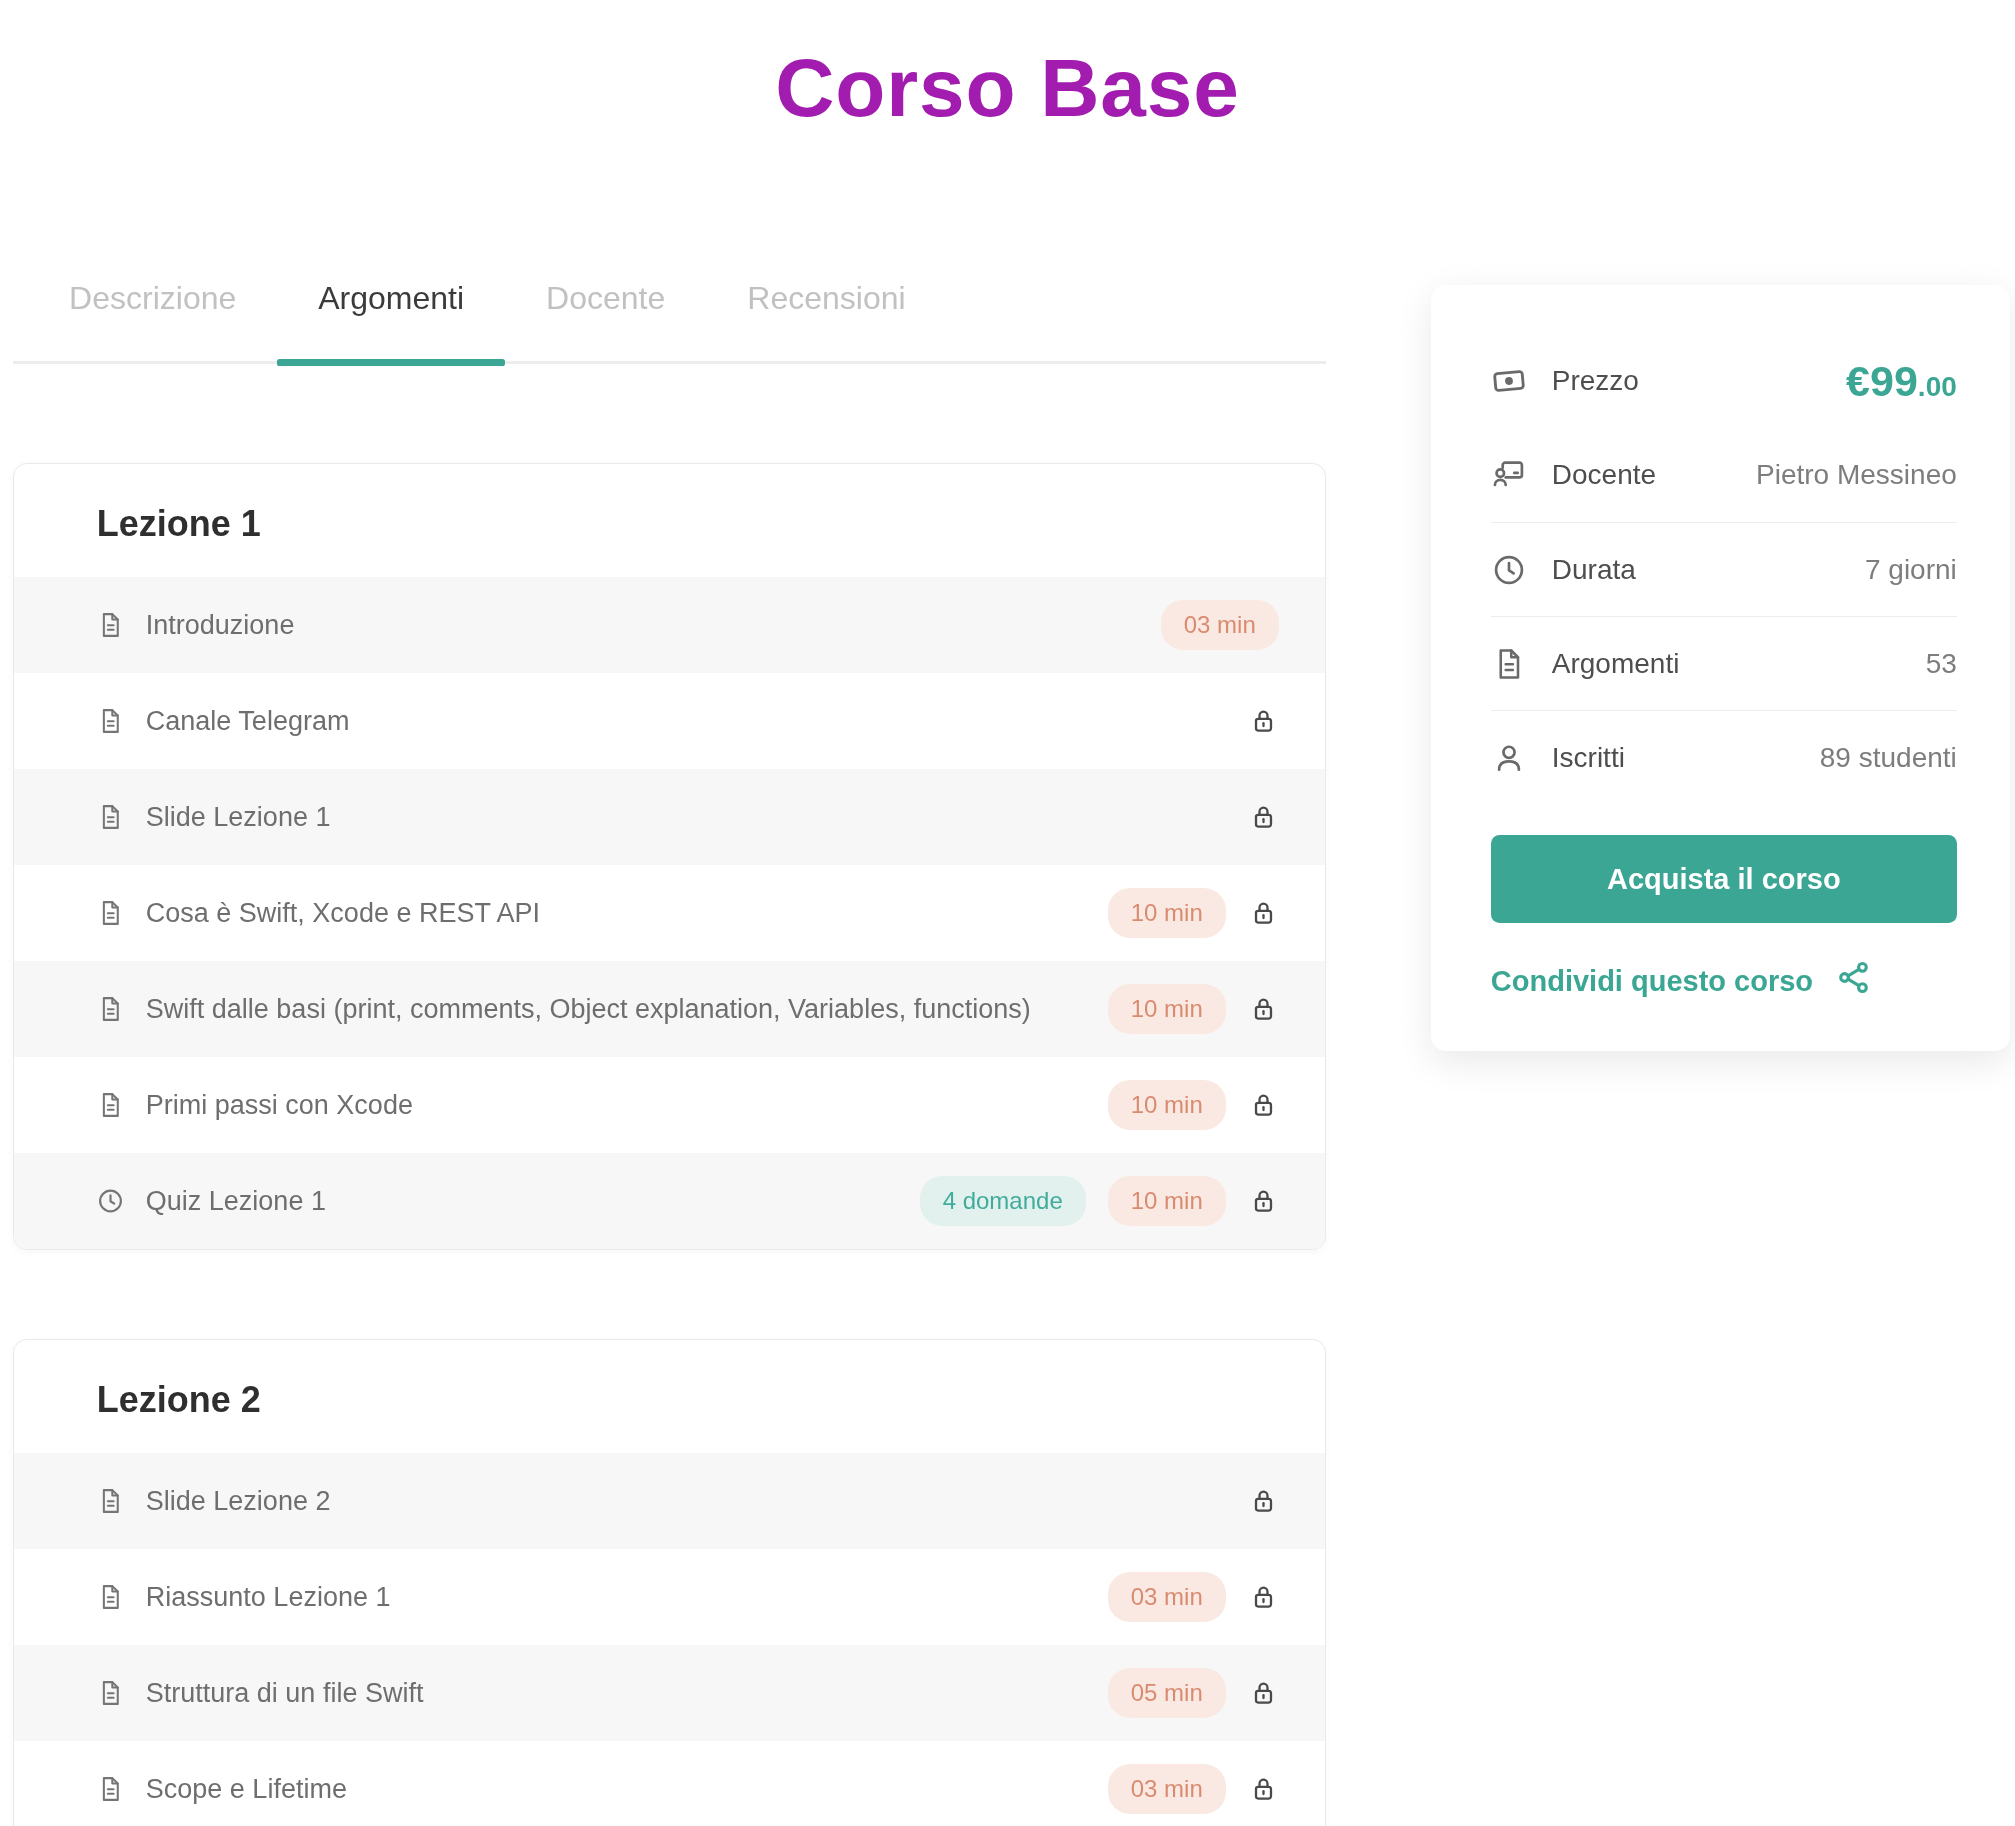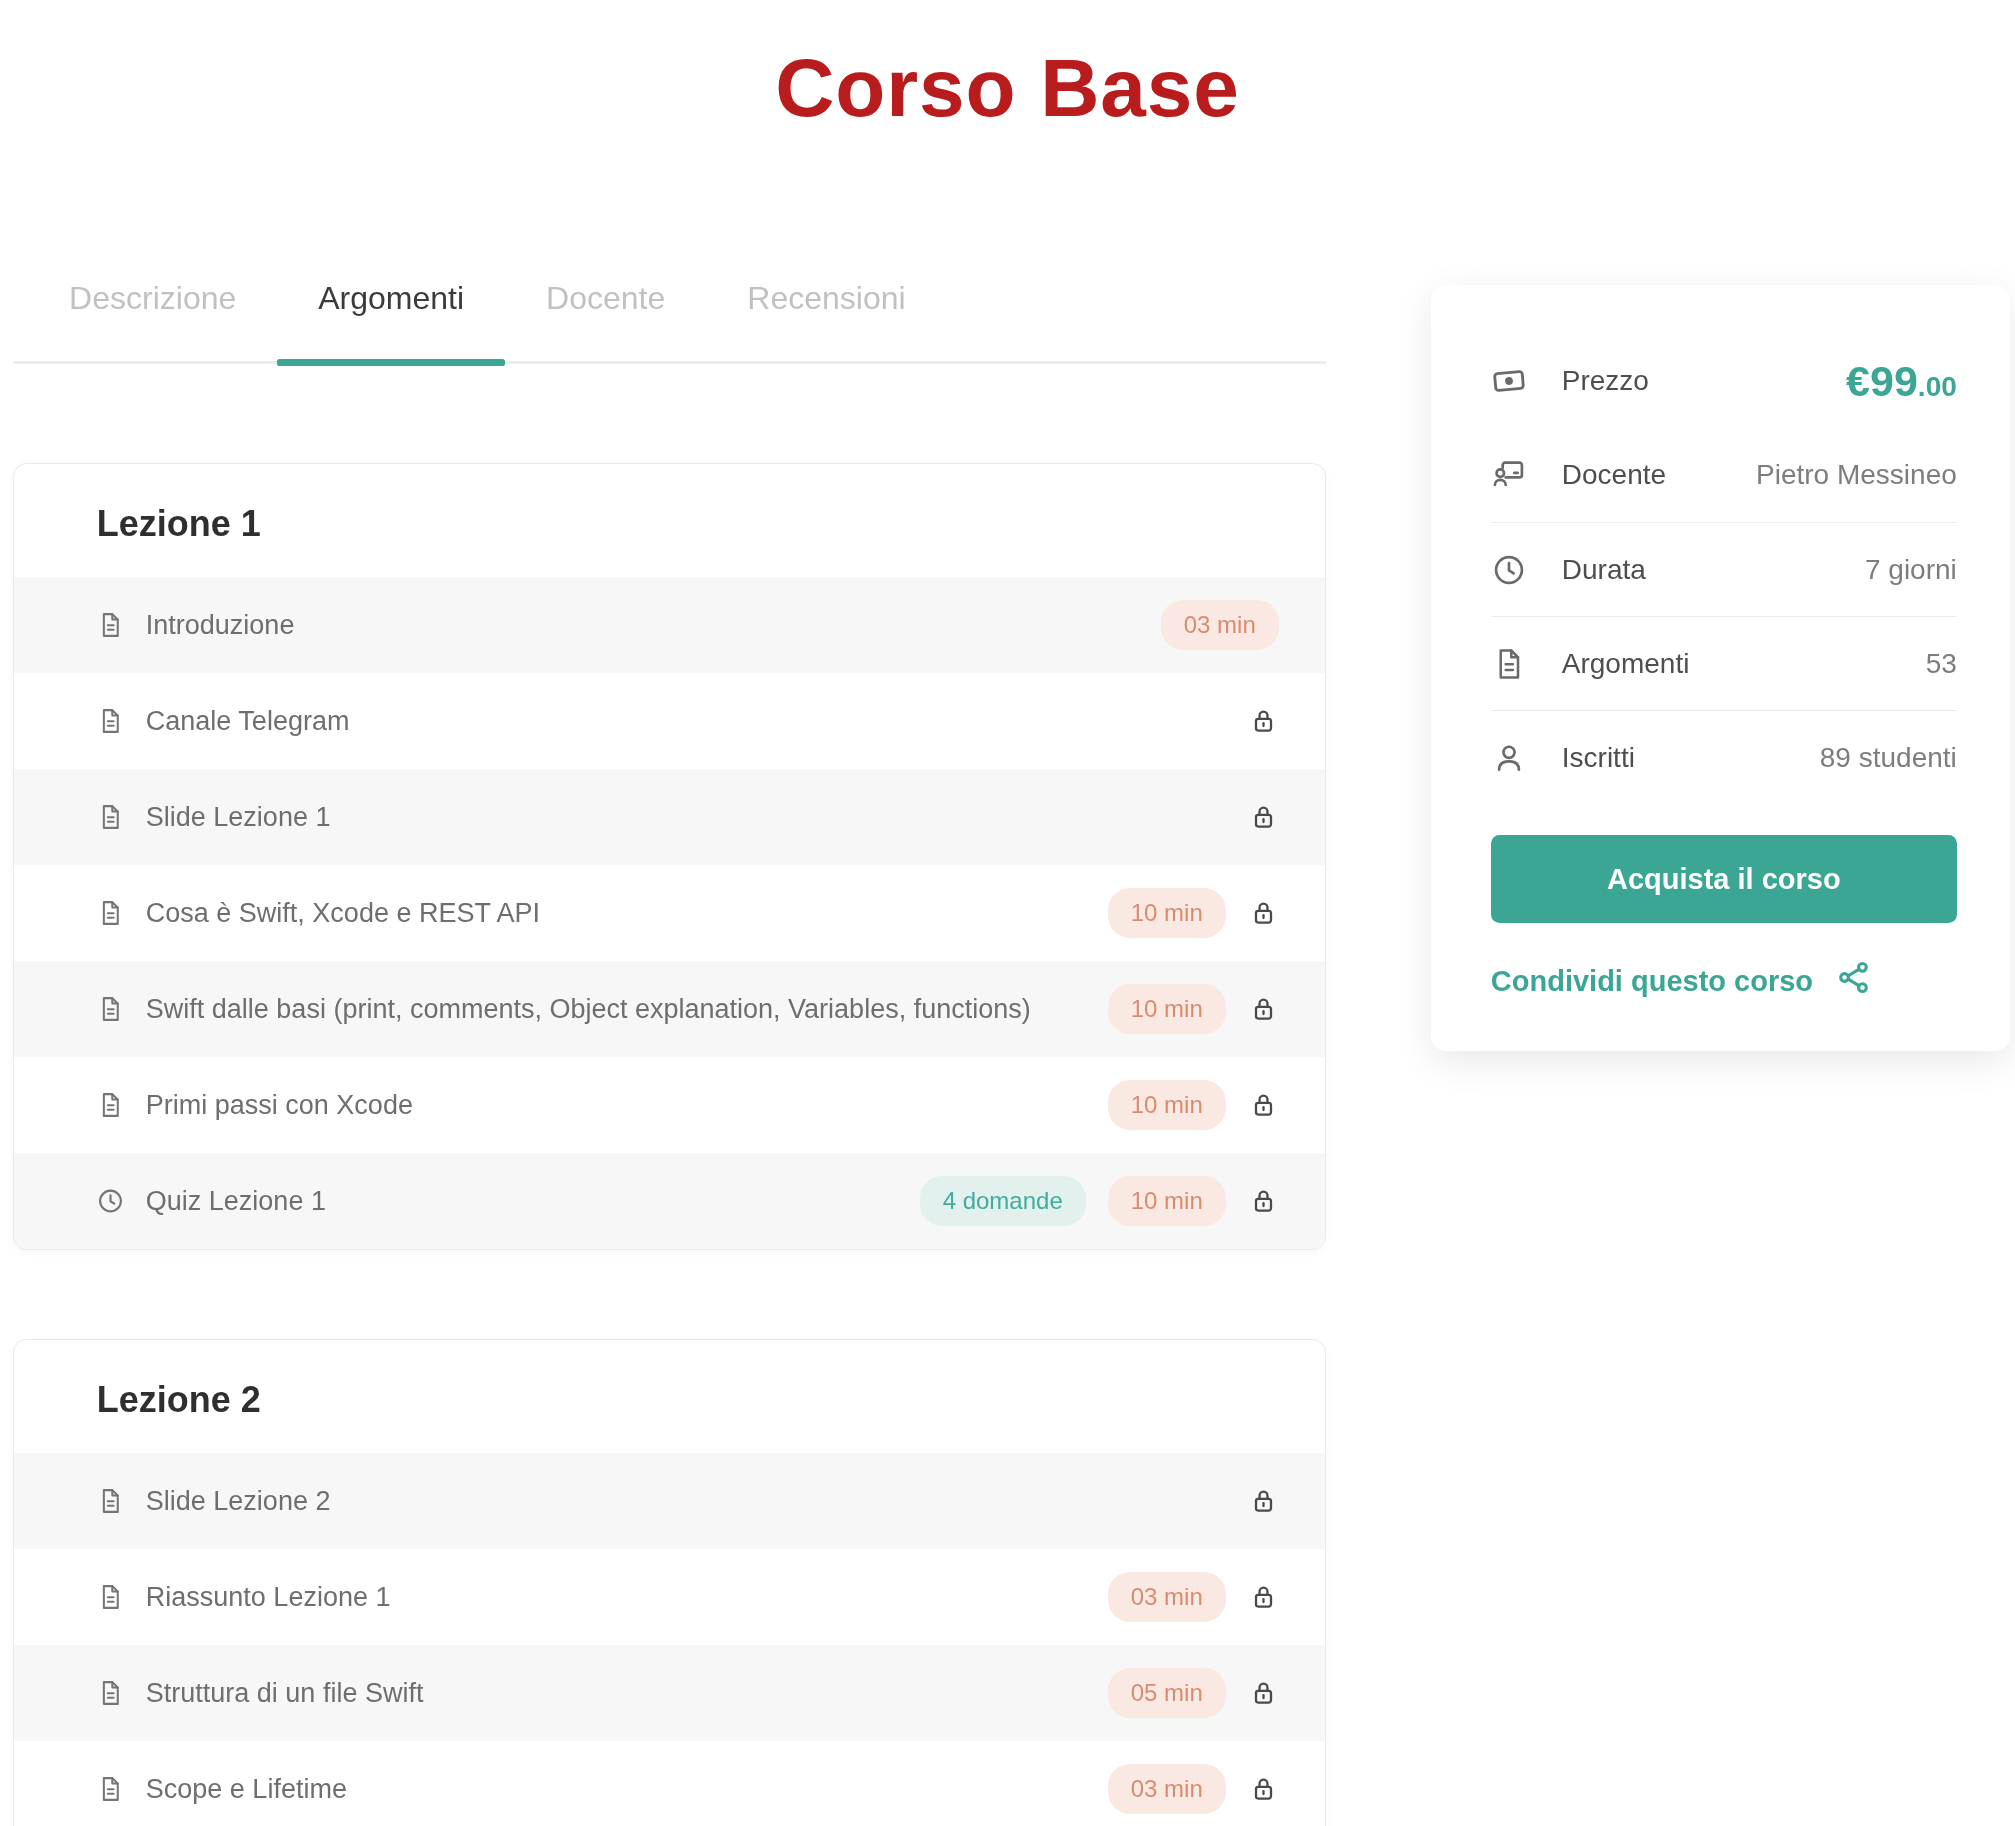--- a/index.html
+++ b/index.html
@@ -3,21 +3,21 @@
 <meta charset="utf-8">
 <style>
   * { box-sizing: border-box; margin: 0; padding: 0; }
   html, body { width: 2015px; height: 1826px; overflow: hidden; background: #ffffff;
     font-family: "Liberation Sans", sans-serif; }
   :root{
     --accent:#3aa693; --peach-bg:#fae9e2; --peach-tx:#d98b70;
     --teal-bg:#e3f1ee; --teal-tx:#40ac9c;
   }
   .page-title{ margin-top:41px; text-align:center; font-size:82px; font-weight:700;
-    color:#b91c1c; letter-spacing:0.9px; }
+    color:#a21caf; letter-spacing:0.9px; }
   .layout{ display:flex; align-items:flex-start; margin-top:145px; }
   .left-col{ width:1313px; margin-left:12.8px; flex:none; }
 
   
   .tab-bar{ border-bottom:3.4px solid #ededed; padding-left:15.3px; }
   .tab{ position:relative; display:inline-block; padding:0 41px 44px; font-size:32px;
     color:#c2c1c1; cursor:pointer; }
   .tab.active{ color:#3b3b3b; font-weight:500; }
   .tab.active::after{ content:''; position:absolute; left:0; right:0; bottom:-5.1px;
     height:6.8px; background:var(--accent); border-radius:2.6px; }
@@ -38,21 +38,21 @@
   .row-right{ margin-left:auto; display:flex; align-items:center; gap:22px; }
   .badge{ font-size:24px; line-height:1; padding:12.8px 23px; border-radius:22px; white-space:nowrap; }
   .badge.duration{ background:var(--peach-bg); color:var(--peach-tx); }
   .badge.questions{ background:var(--teal-bg); color:var(--teal-tx); }
   .lock-slot{ width:31px; display:flex; justify-content:center; color:#4a4a4a; }
   .lock-slot svg{ width:29px; height:34px; }
 
   
   .side-card{ flex:none; width:579px; margin-left:105px; margin-top:5.1px; background:#fff;
     border-radius:15.3px; box-shadow:0 10.2px 37px rgba(0,0,0,0.09); padding:49px 53px 48px 60px; }
-  .side-row{ height:94px; display:flex; align-items:center; gap:34px;
+  .side-row{ height:94px; display:flex; align-items:center; gap:24px;
     font-size:28px; color:#4e4e4e; }
   .side-row.bordered{ border-top:0.9px solid #ececec; }
   .side-icon{ flex:none; width:37px; height:37px; color:#6a6a6a; display:flex; align-items:center; justify-content:center; }
   .side-icon svg{ width:36px; height:36px; }
   .side-value{ margin-left:auto; color:#7d7d7d; text-align:left; white-space:nowrap; }
   .side-value.accent{ color:var(--accent); font-weight:700; }
   .price-main{ font-size:43px; }
   .price-dec{ font-size:28px; }
   .buy-btn{ display:block; width:100%; height:88px; margin-top:31px; background:var(--accent);
     color:#fff; font-family:"Liberation Sans",sans-serif; font-size:29px; font-weight:700;

